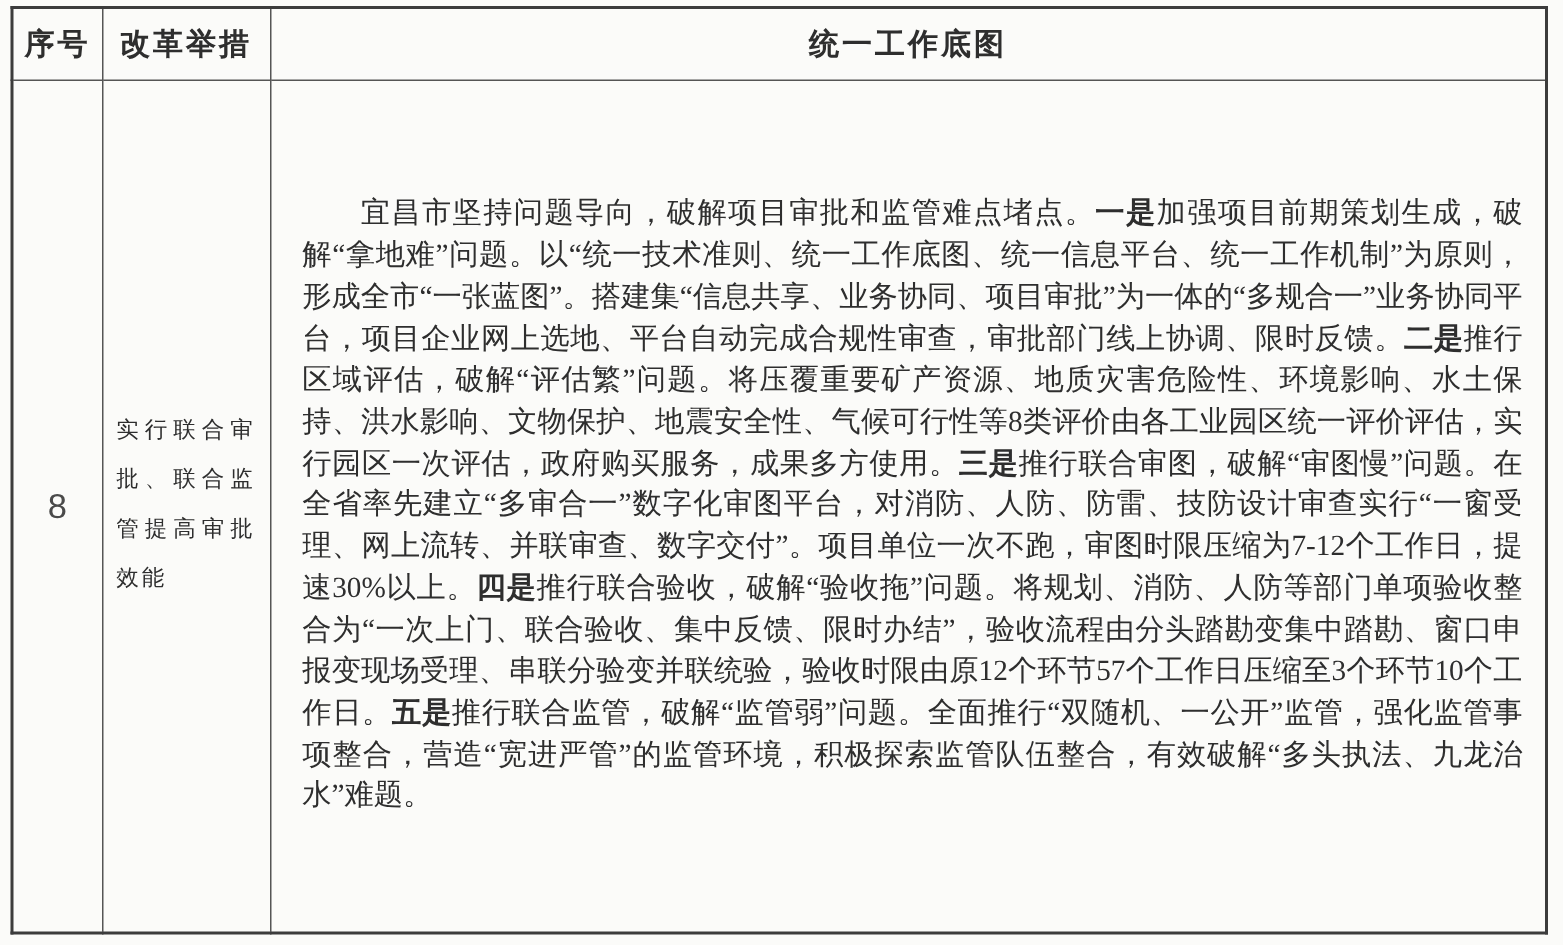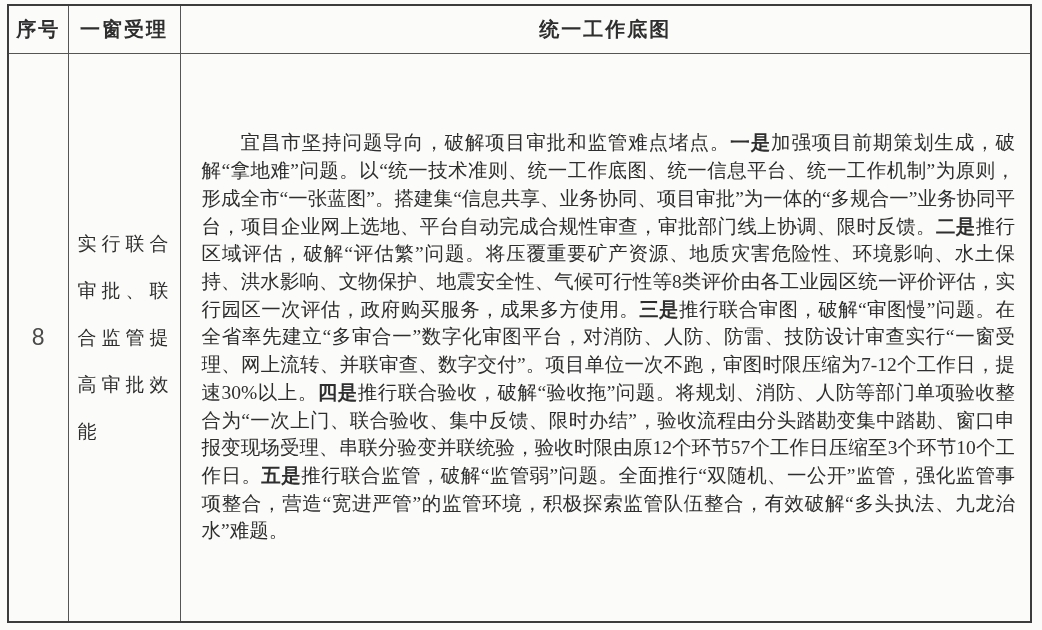--- a/index.html
+++ b/index.html
@@ -52,22 +52,22 @@
     vertical-align: middle;
     font-size: 23px;
     color: var(--ink-light);
     font-family: "Liberation Sans", "DejaVu Sans", sans-serif;
   }
   td.cell-measure {
     vertical-align: middle;
     padding: 0 9px;
   }
   .measure-text {
-    font-size: 19px;
-    line-height: 47px;
+    font-size: 15px;
+    line-height: 33px;
     letter-spacing: 2px;
     text-align: justify;
     text-justify: inter-character;
     color: var(--ink);
   }
   td.cell-detail {
     vertical-align: middle;
     padding: 0 15px 0 21px;
     margin-left: 16px;
   }
@@ -87,21 +87,21 @@
 <div class="page">
   <table class="doc-table">
     <colgroup>
       <col class="col-num">
       <col class="col-measure">
       <col class="col-detail">
     </colgroup>
     <thead>
       <tr>
         <th>序号</th>
-        <th>一窗受理</th>
+        <th>改革举措</th>
         <th>统一工作底图</th>
       </tr>
     </thead>
     <tbody>
       <tr>
         <td class="cell-num">8</td>
         <td class="cell-measure">
           <div class="measure-text">实行联合审批、联合监管提高审批效能</div>
         </td>
         <td class="cell-detail">

